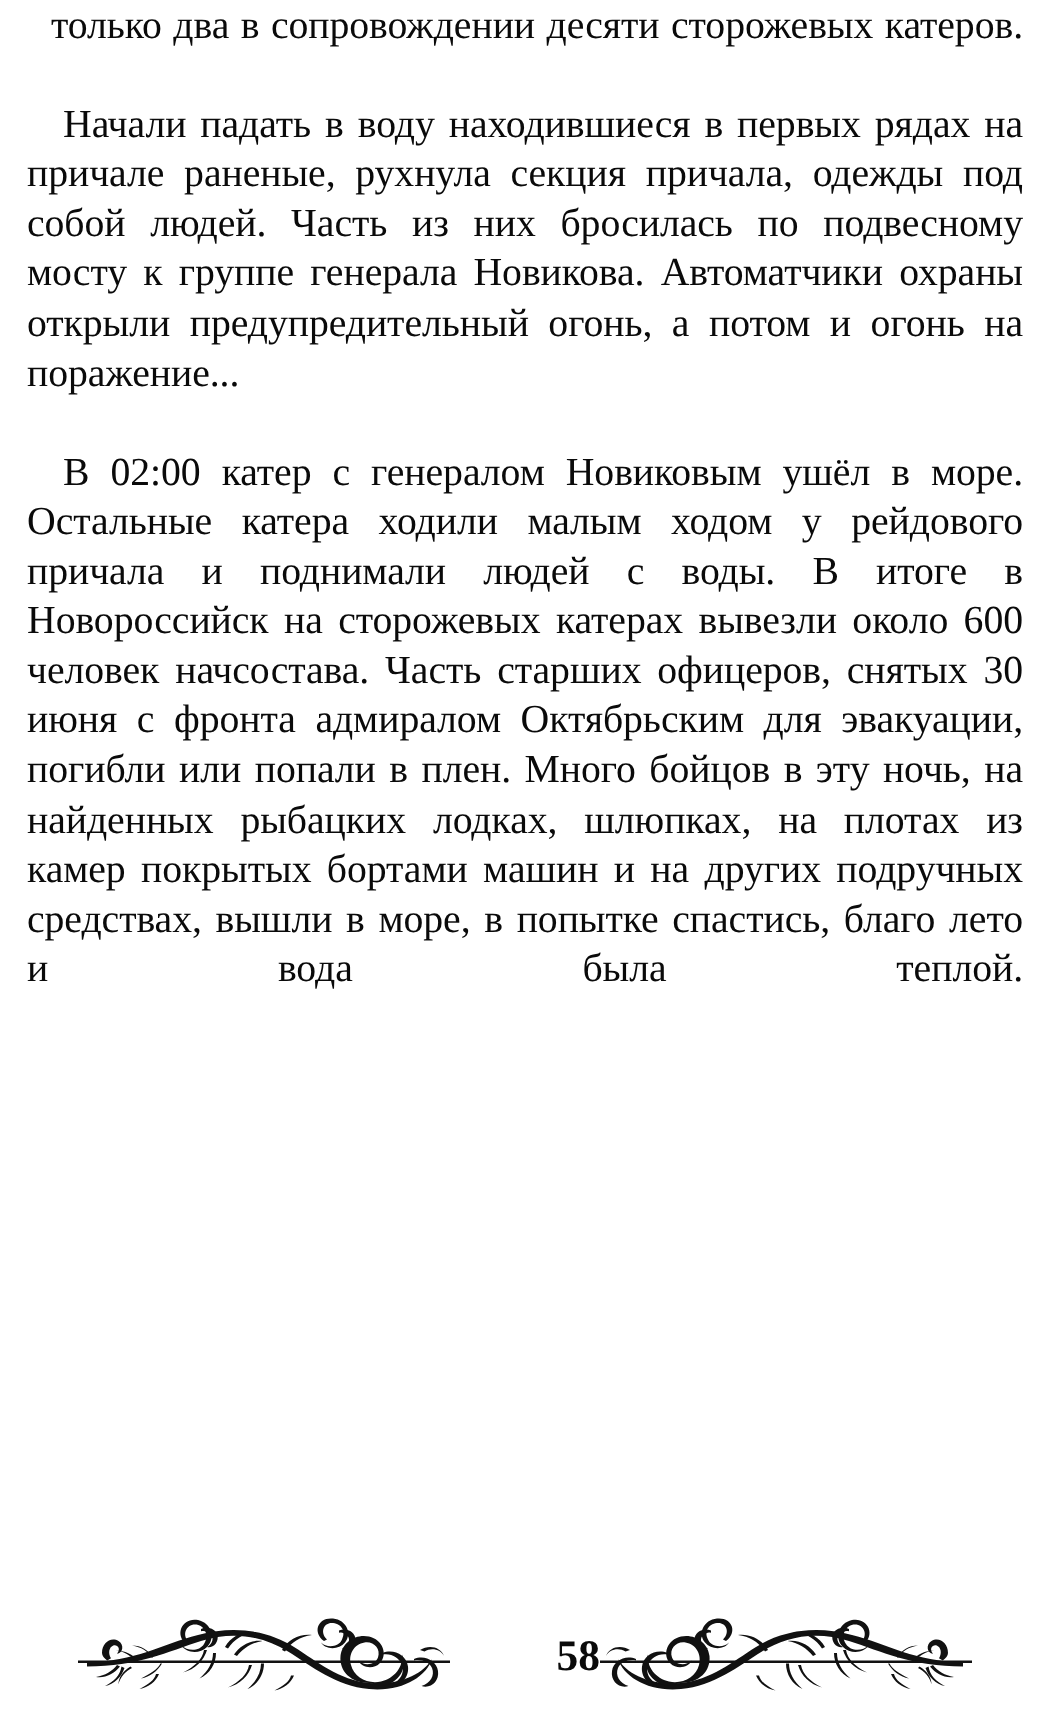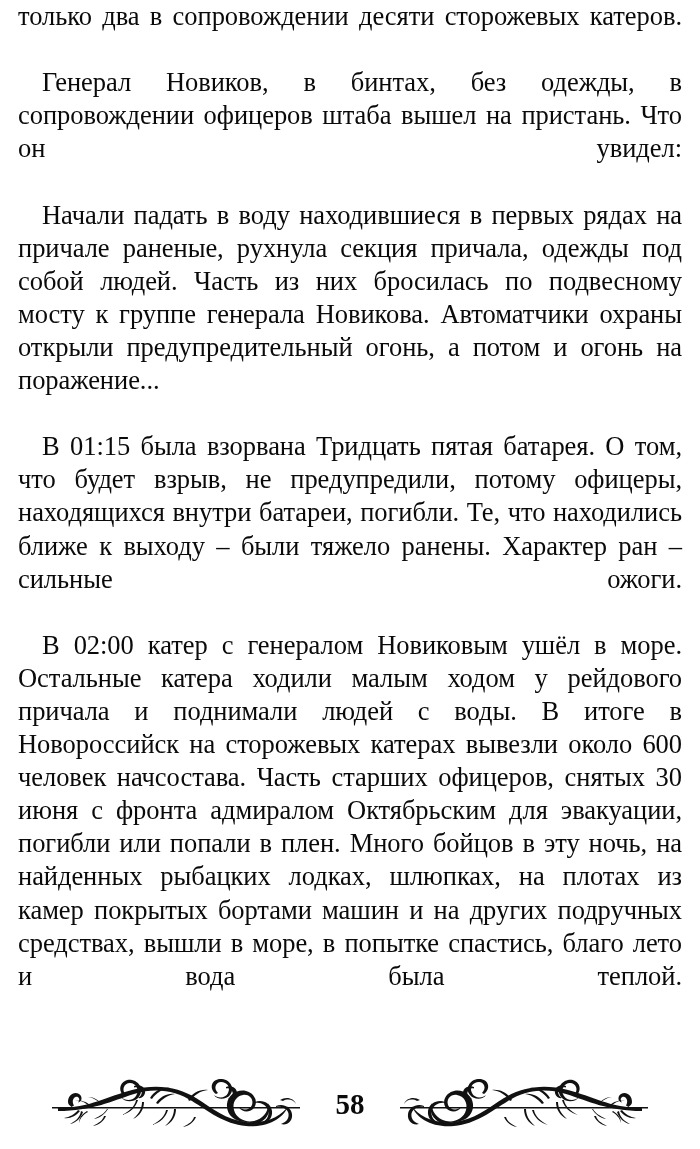--- a/index.html
+++ b/index.html
@@ -36,20 +36,21 @@
     line-height: 33.1px;
     text-align: justify;
     text-justify: inter-word;
     text-indent: 24px;
     letter-spacing: -0.05px;
     word-spacing: 0px;
     -webkit-font-smoothing: none;
   }
   p.para.no-indent {
     text-indent: 0;
+    margin-left: 16px;
   }
   
   p.para::after {
     content: "";
     display: inline-block;
     width: 100%;
   }
 
   
   p.para.cont::after {
@@ -77,41 +78,39 @@
     display: block;
   }
   .ornament.flip { transform: scaleX(-1); }
 
   .pagenum {
     font-family: "Liberation Serif", "DejaVu Serif", serif;
     font-size: 29px;
     font-weight: 700;
     color: #0a0a0a;
     width: 100px;
-    text-align: center;
+    text-align: right;
     flex: 0 0 auto;
     line-height: 1;
     padding-bottom: 2px;
   }
 </style>
 </head>
 <body>
 
 <div class="page">
 
   <div class="textblock">
 
     <p class="para no-indent cont">только два в сопровождении десяти сторожевых катеров.</p>
 
-    <p class="para">Генерал Новиков, в бинтах, без одежды, в сопровождении офицеров штаба вышел на пристань. Что он увидел:</p>
 
 
     <p class="para">Начали падать в воду находившиеся в первых рядах на причале раненые, рухнула секция причала, одежды под собой людей. Часть из них бросилась по подвесному мосту к группе генерала Новикова. Автоматчики охраны открыли предупредительный огонь, а потом и огонь на поражение...</p>
 
-    <p class="para">В 01:15 была взорвана Тридцать пятая батарея. О том, что будет взрыв, не предупредили, потому офицеры, находящихся внутри батареи, погибли. Те, что находились ближе к выходу – были тяжело ранены. Характер ран – сильные ожоги.</p>
 
     <p class="para">В 02:00 катер с генералом Новиковым ушёл в море. Остальные катера ходили малым ходом у рейдового причала и поднимали людей с воды. В итоге в Новороссийск на сторожевых катерах вывезли около 600 человек начсостава. Часть старших офицеров, снятых 30 июня с фронта адмиралом Октябрьским для эвакуации, погибли или попали в плен. Много бойцов в эту ночь, на найденных рыбацких лодках, шлюпках, на плотах из камер покрытых бортами машин и на других подручных средствах, вышли в море, в попытке спастись, благо лето и вода была теплой.</p>
 
   </div>
 
   <div class="footer">
 
     <svg class="ornament" viewBox="0 0 250 58" aria-hidden="true">
       <g fill="#111111" stroke="none">
 

